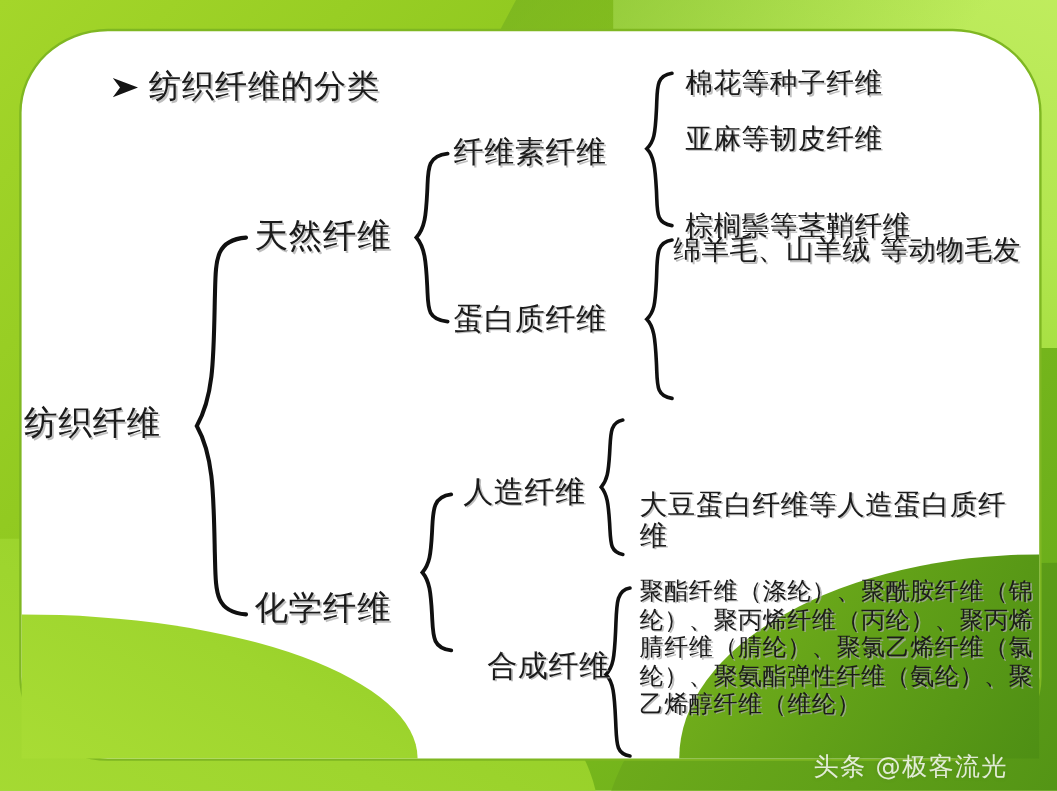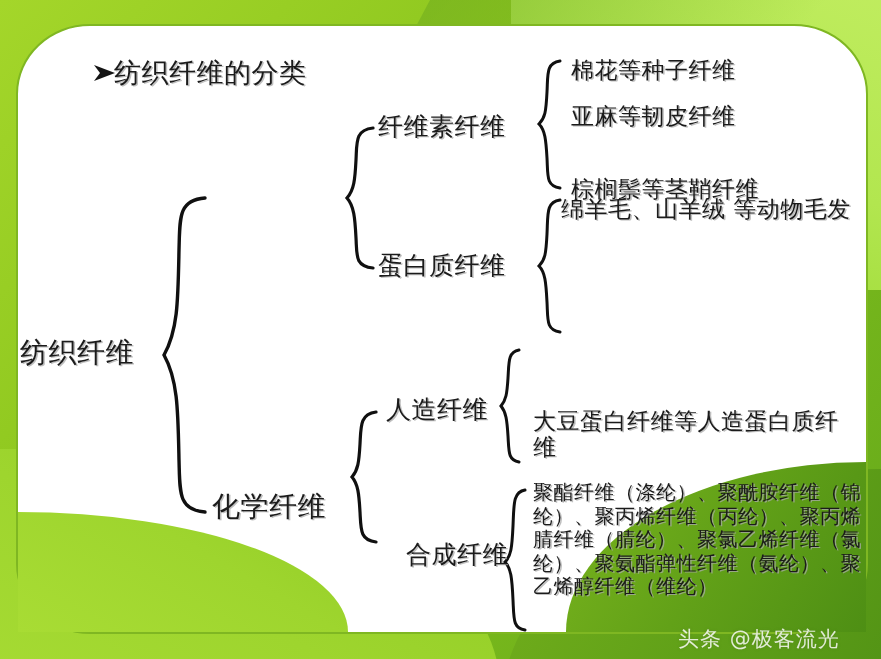--- a/index.html
+++ b/index.html
@@ -91,21 +91,21 @@
   .node {
     position: absolute;
     color: #1b1b1b;
     line-height: 1.14;
     white-space: pre-line;
     text-shadow: 1.4px 1.4px 0 rgba(170,170,170,.75);
     letter-spacing: .5px;
   }
 
   .title {
-    left: 114px; top: 58px;
+    left: 124px; top: 58px;
     font-size: 27px;
     text-align: right;
   }
   .bullet-arrow {
     position: absolute;
     left: 92px; top: 62px;
     width: 26px; height: 22px;
     text-shadow: 1.4px 1.4px 0 rgba(170,170,170,.75);
     font-size: 24px;
     color: #111;
@@ -189,20 +189,21 @@
 
     <div class="bullet-arrow">
       <svg width="26" height="22" viewBox="0 0 26 22" aria-hidden="true">
         <path d="M2,3 L23,11 L2,19 L8,11 Z" fill="#141414"></path>
       </svg>
     </div>
     <div class="node title">纺织纤维的分类</div>
 
     <div class="node n-root">纺织纤维</div>
 
+    <div class="node n-natural">天然纤维</div>
     <div class="node n-chemical">化学纤维</div>
 
     <div class="node n-protein">蛋白质纤维</div>
     <div class="node n-cellulose">纤维素纤维</div>
     <div class="node n-artificial">人造纤维</div>
     <div class="node n-synthetic">合成纤维</div>
 
     <div class="node leaf l-seed">棉花等种子纤维</div>
     <div class="node leaf l-bast">亚麻等韧皮纤维</div>
     <div class="node leaf l-stalk">棕榈鬃等茎鞘纤维</div>

